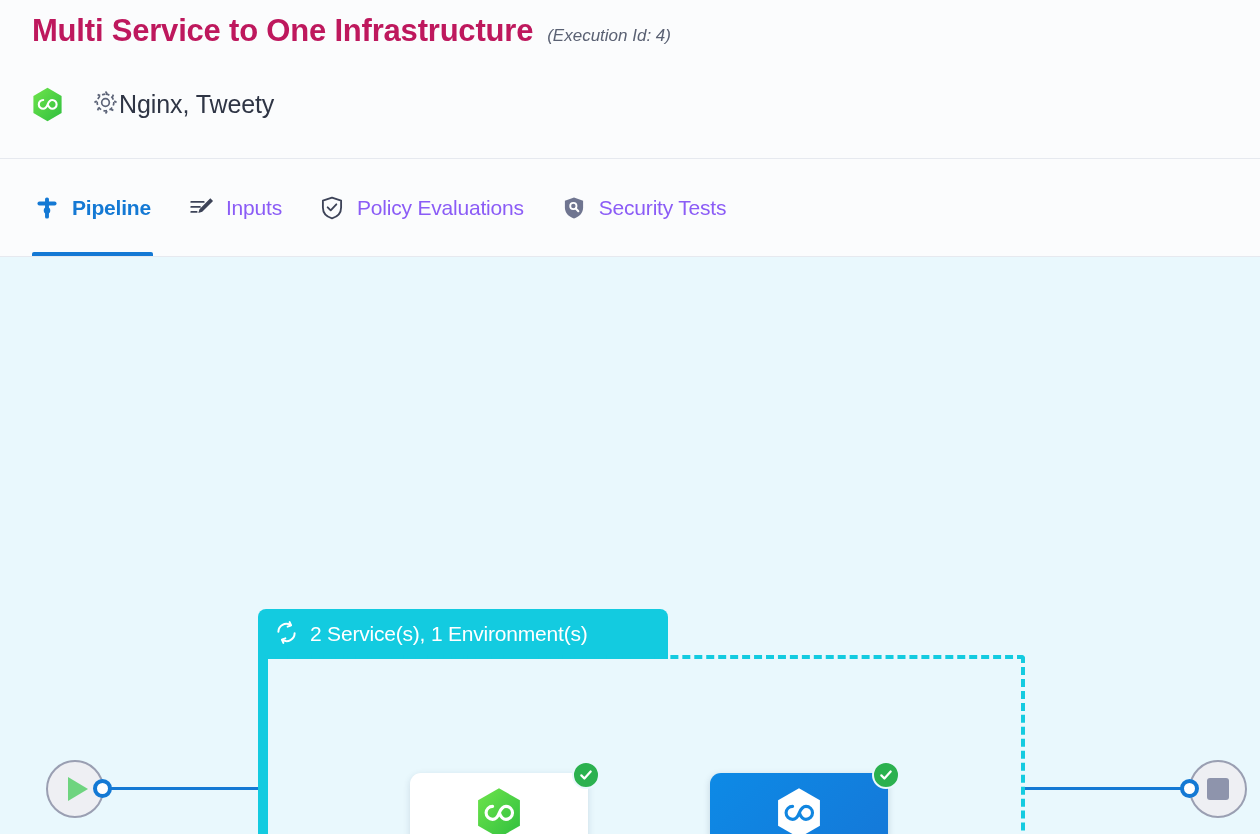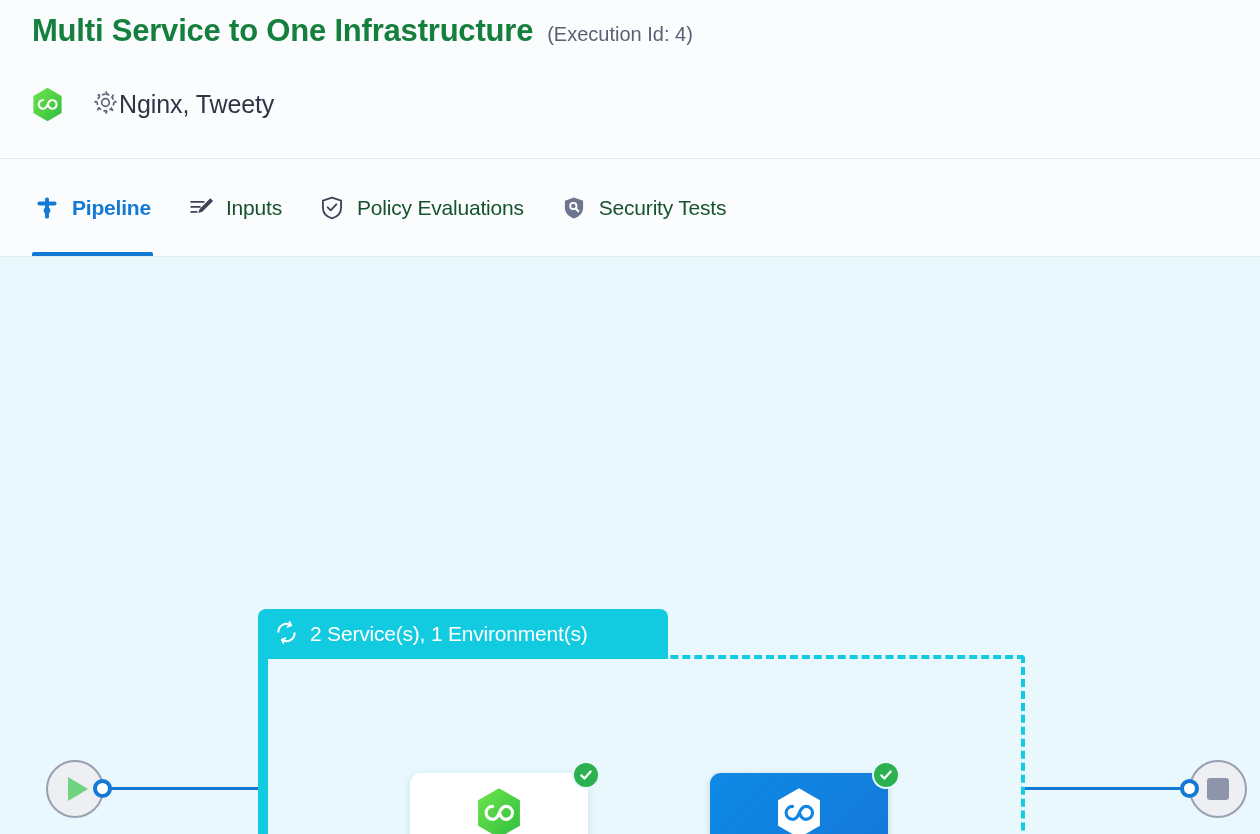--- a/index.html
+++ b/index.html
@@ -14,45 +14,45 @@
   }
 
   
   #header {
     position:absolute; left:0; top:0; width:1260px; height:159px;
     background:#fbfcfd;
     border-bottom:1px solid #e6e9ef;
   }
   #title-row { position:absolute; left:32px; top:14px; display:flex; align-items:baseline; }
   #page-title {
-    font-size:31px; font-weight:bold; color:#15803d; letter-spacing:-0.2px;
+    font-size:31px; font-weight:bold; color:#be185d; letter-spacing:-0.2px;
     line-height:1.1;
   }
-  #exec-id { font-size:20px; color:#5a6173; margin-left:14px; }
+  #exec-id { font-size:17px; color:#5a6173; margin-left:14px;font-style:italic; }
 
   #meta-row { position:absolute; left:32px; top:84px; display:flex; align-items:center; height:40px; }
   .meta-group { display:flex; align-items:center; }
   .meta-label { font-size:25px; color:#2f3545; margin-left:0; letter-spacing:-0.1px; }
 
   .hexlogo { width:31px; height:35px; position:relative; display:inline-block; }
 
   #gear-icon { margin-left:29px; }
   #k8s-icon { margin-left:44px; }
 
   
   #tabs {
     position:absolute; left:0; top:159px; width:1260px; height:98px;
     background:#fbfcfd; border-bottom:1px solid #e6e9ef;
     display:flex; align-items:center; padding-left:32px;
   }
   .tab {
     display:flex; align-items:center; height:96px; cursor:pointer;
     position:relative; padding:0 2px; margin-right:33px;
   }
-  .tab .tab-label { font-size:21px; color:#14532d; margin-left:12px; letter-spacing:-0.2px; }
+  .tab .tab-label { font-size:21px; color:#8b5cf6; margin-left:12px; letter-spacing:-0.2px; }
   .tab.active .tab-label { color:#1479d4; font-weight:bold; }
   .tab.active::after {
     content:""; position:absolute; left:0; right:0; bottom:0; height:4px;
     background:#1479d4; border-radius:2px 2px 0 0;
   }
   .tab-ico { width:26px; height:26px; display:block; }
 
   
   #canvas {
     position:absolute; left:0; top:257px; width:1260px; height:661px;

